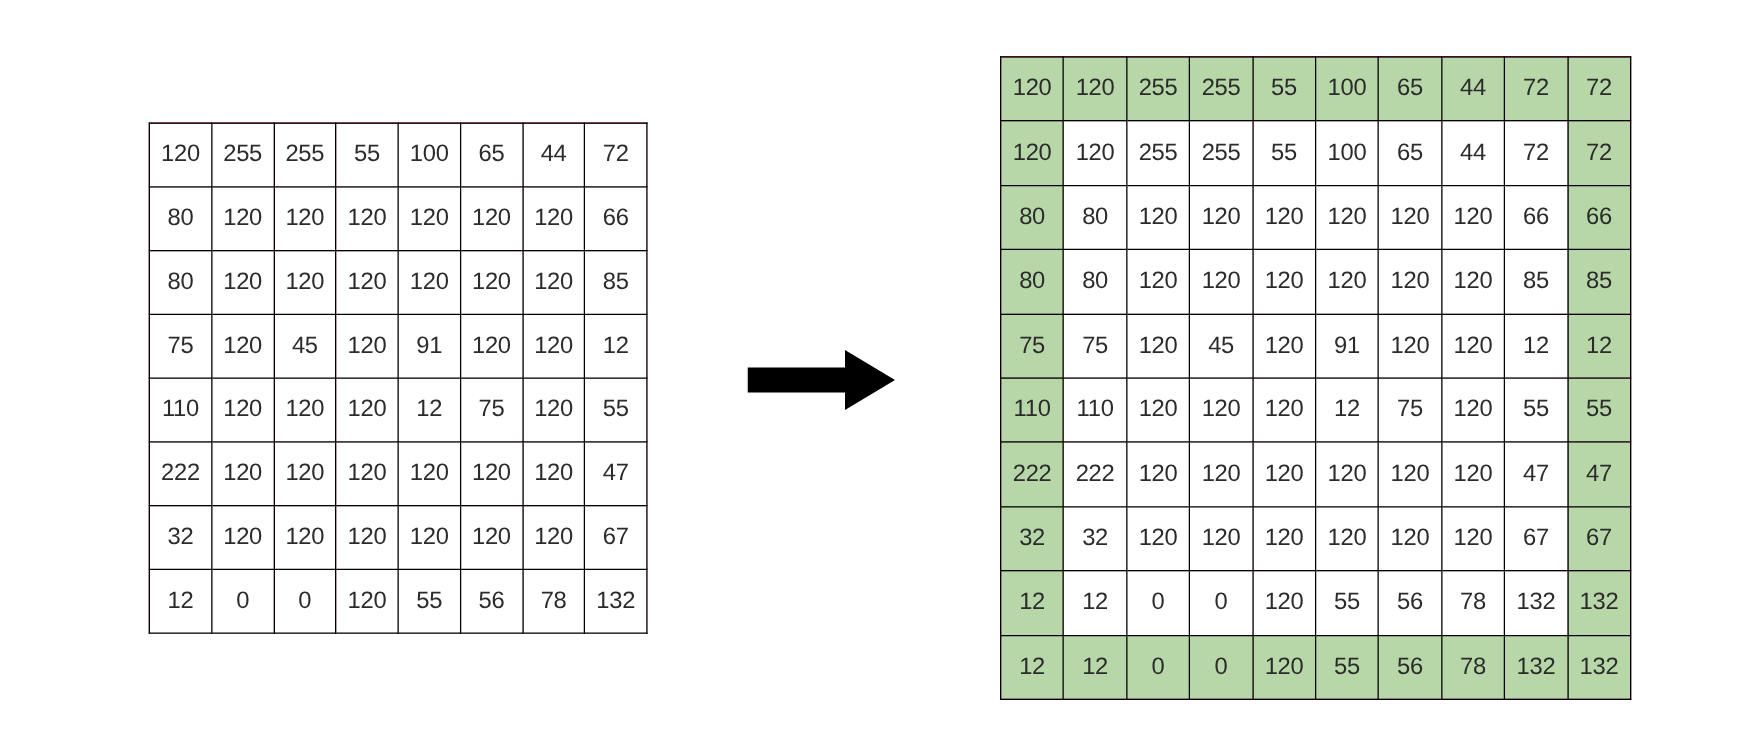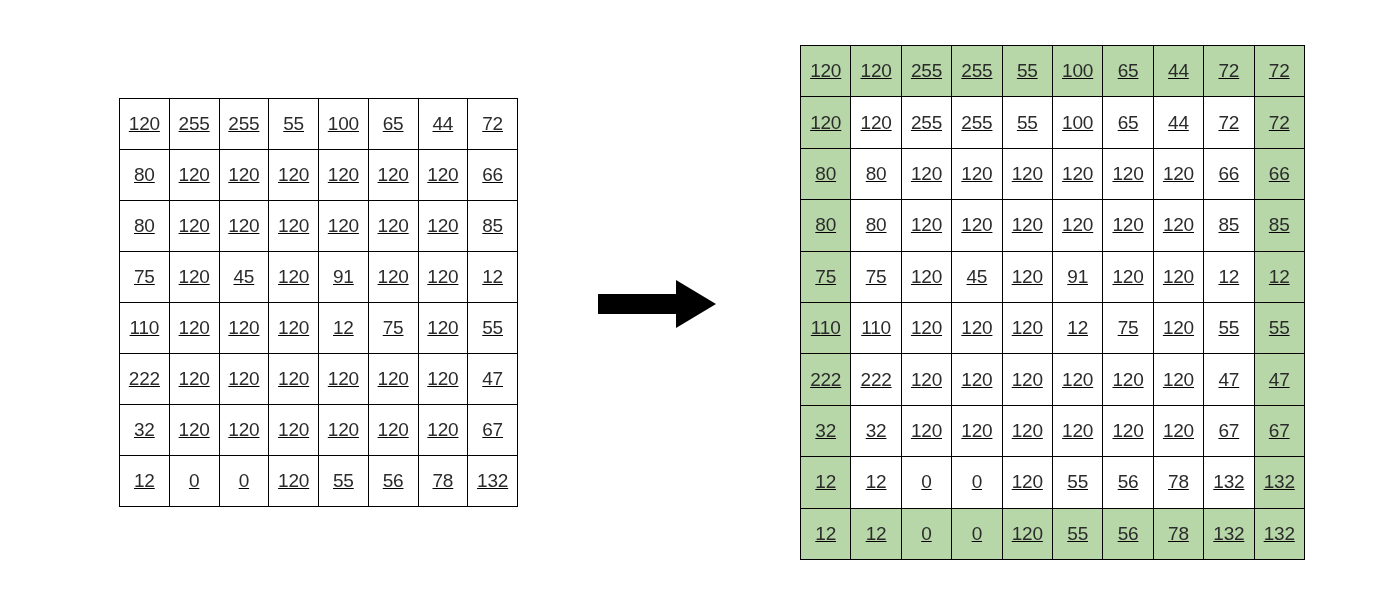--- a/index.html
+++ b/index.html
@@ -20,21 +20,20 @@
     width: 1400px;
     height: 600px;
   }
 
   
   .grid {
     position: absolute;
     border-collapse: collapse;
     background: #be185d;
     table-layout: fixed;
-    text-decoration: underline;
   }
   .grid td {
     border: 1.6px solid #000000;
     text-align: center;
     vertical-align: middle;
     color: #2b2b2b;
     background: #ffffff;
     padding: 0;
     font-weight: 400;
     letter-spacing: -0.2px;

